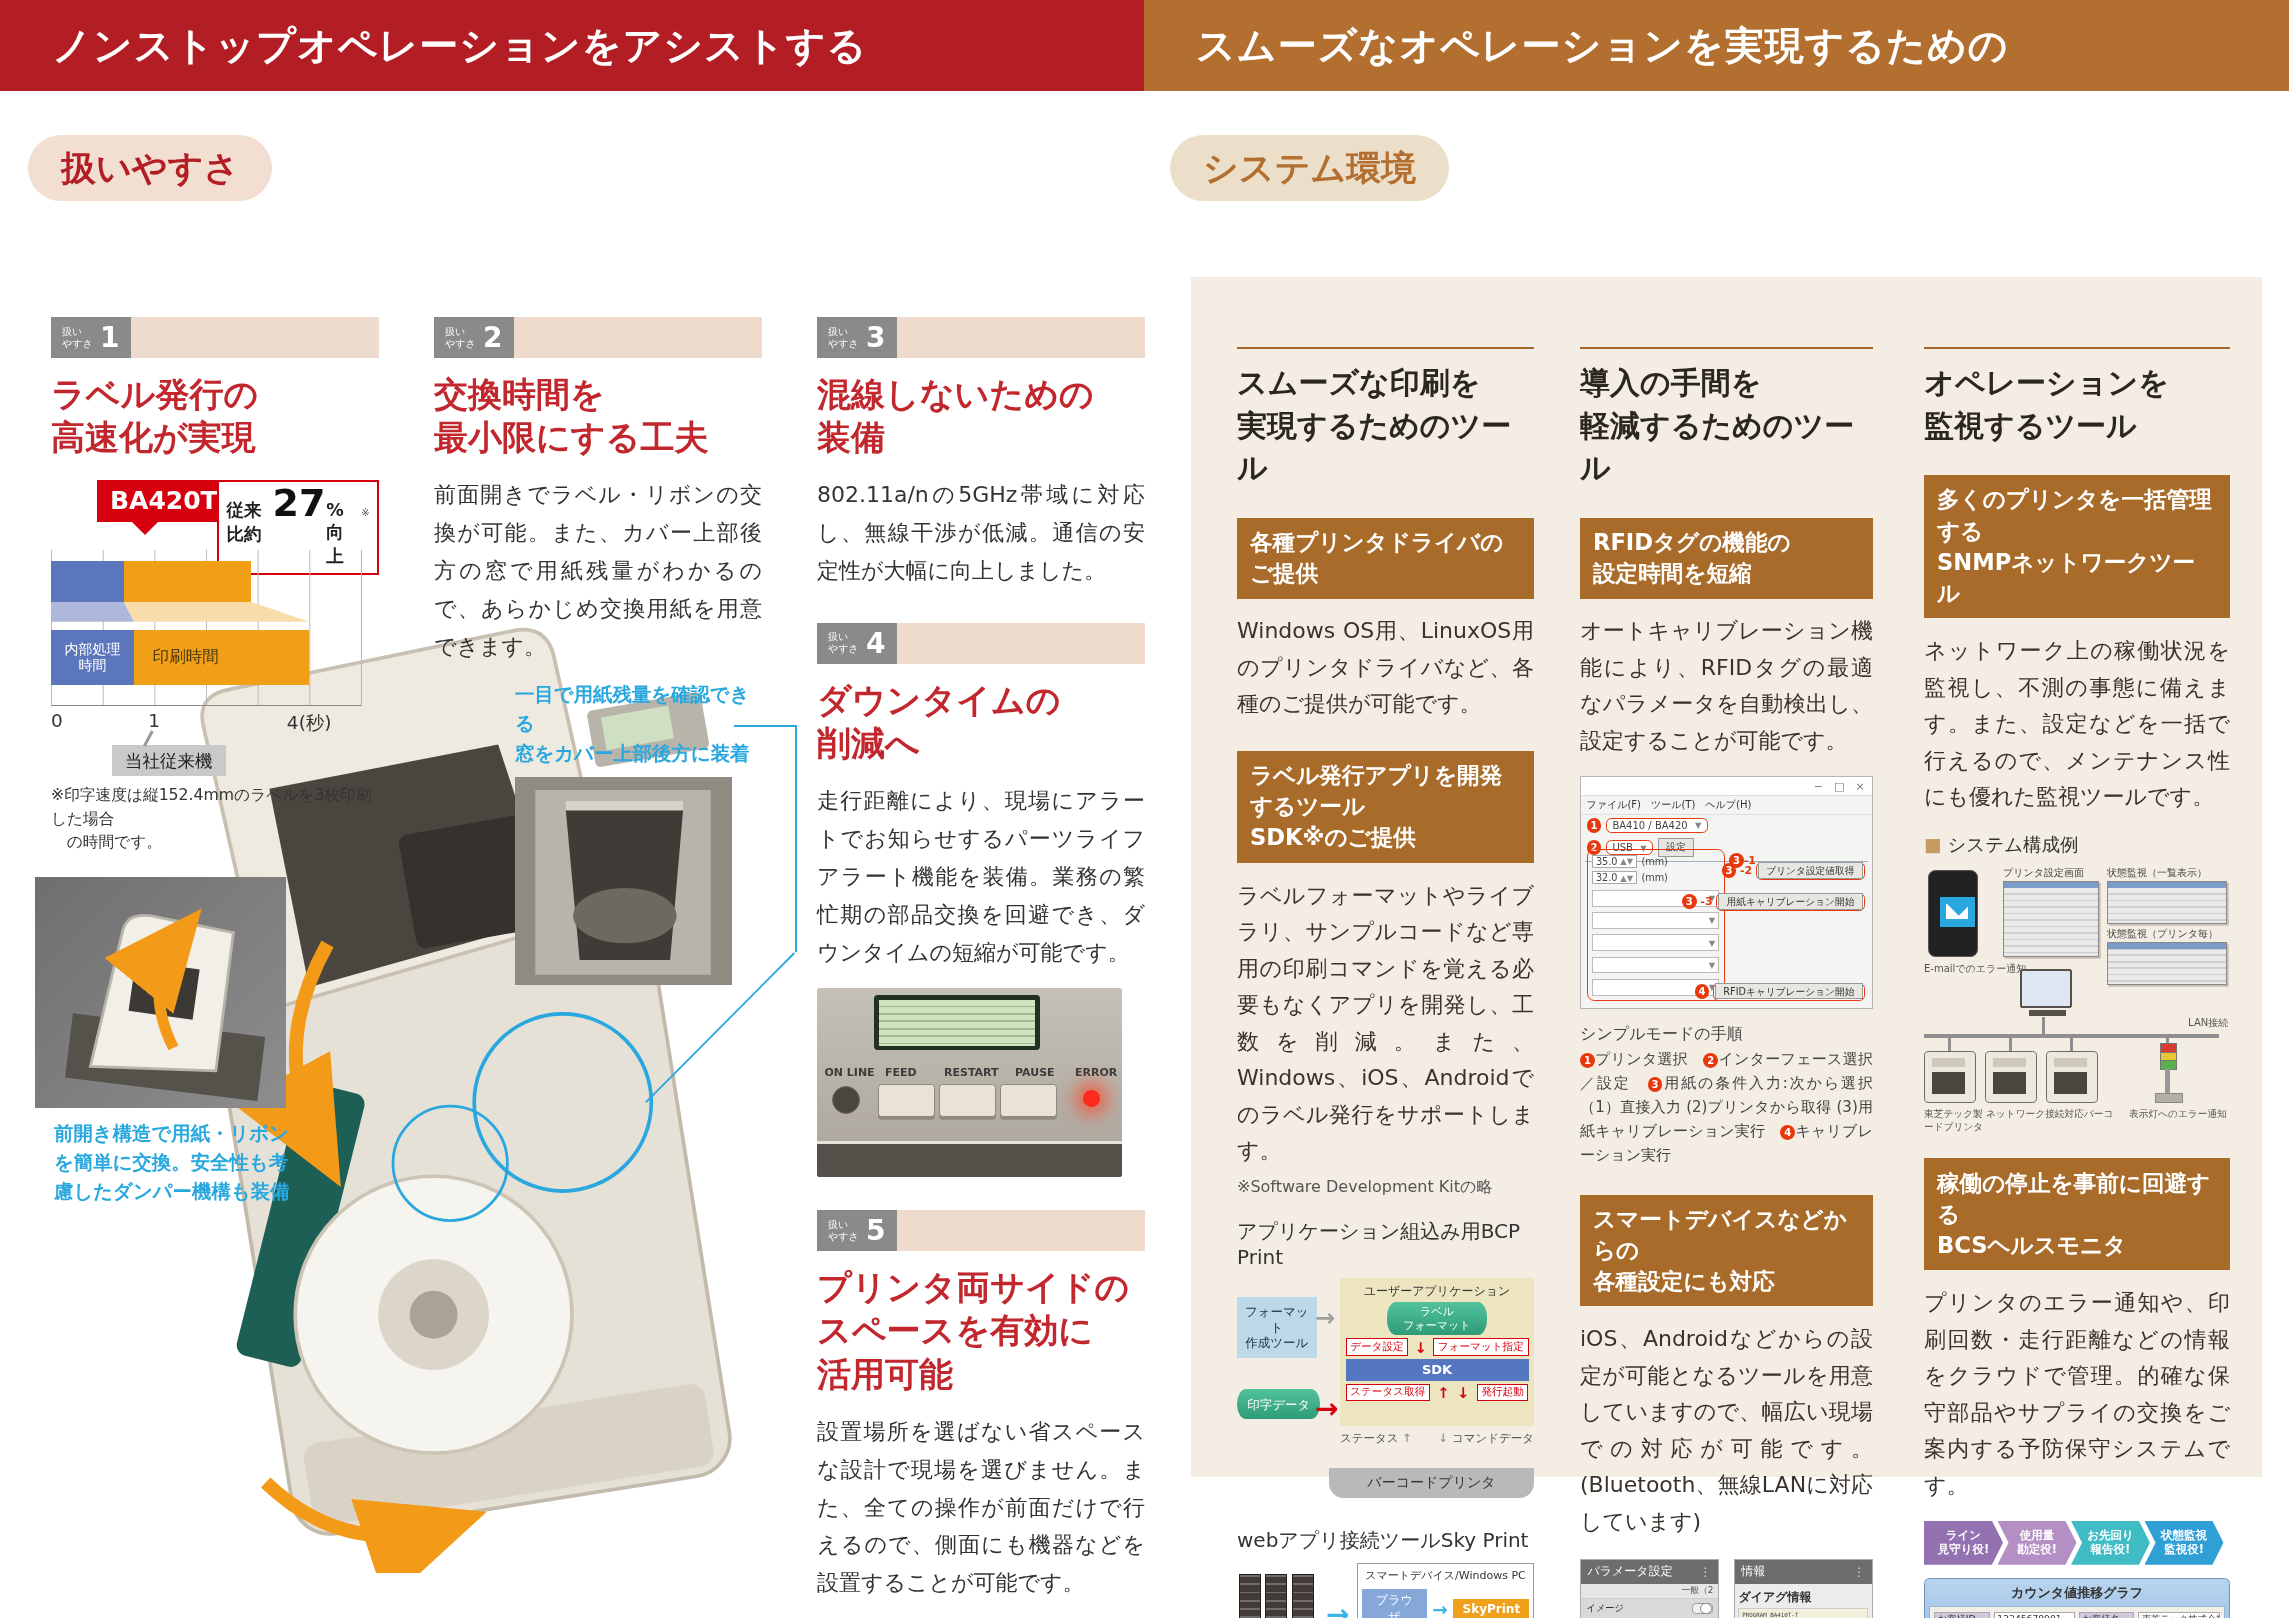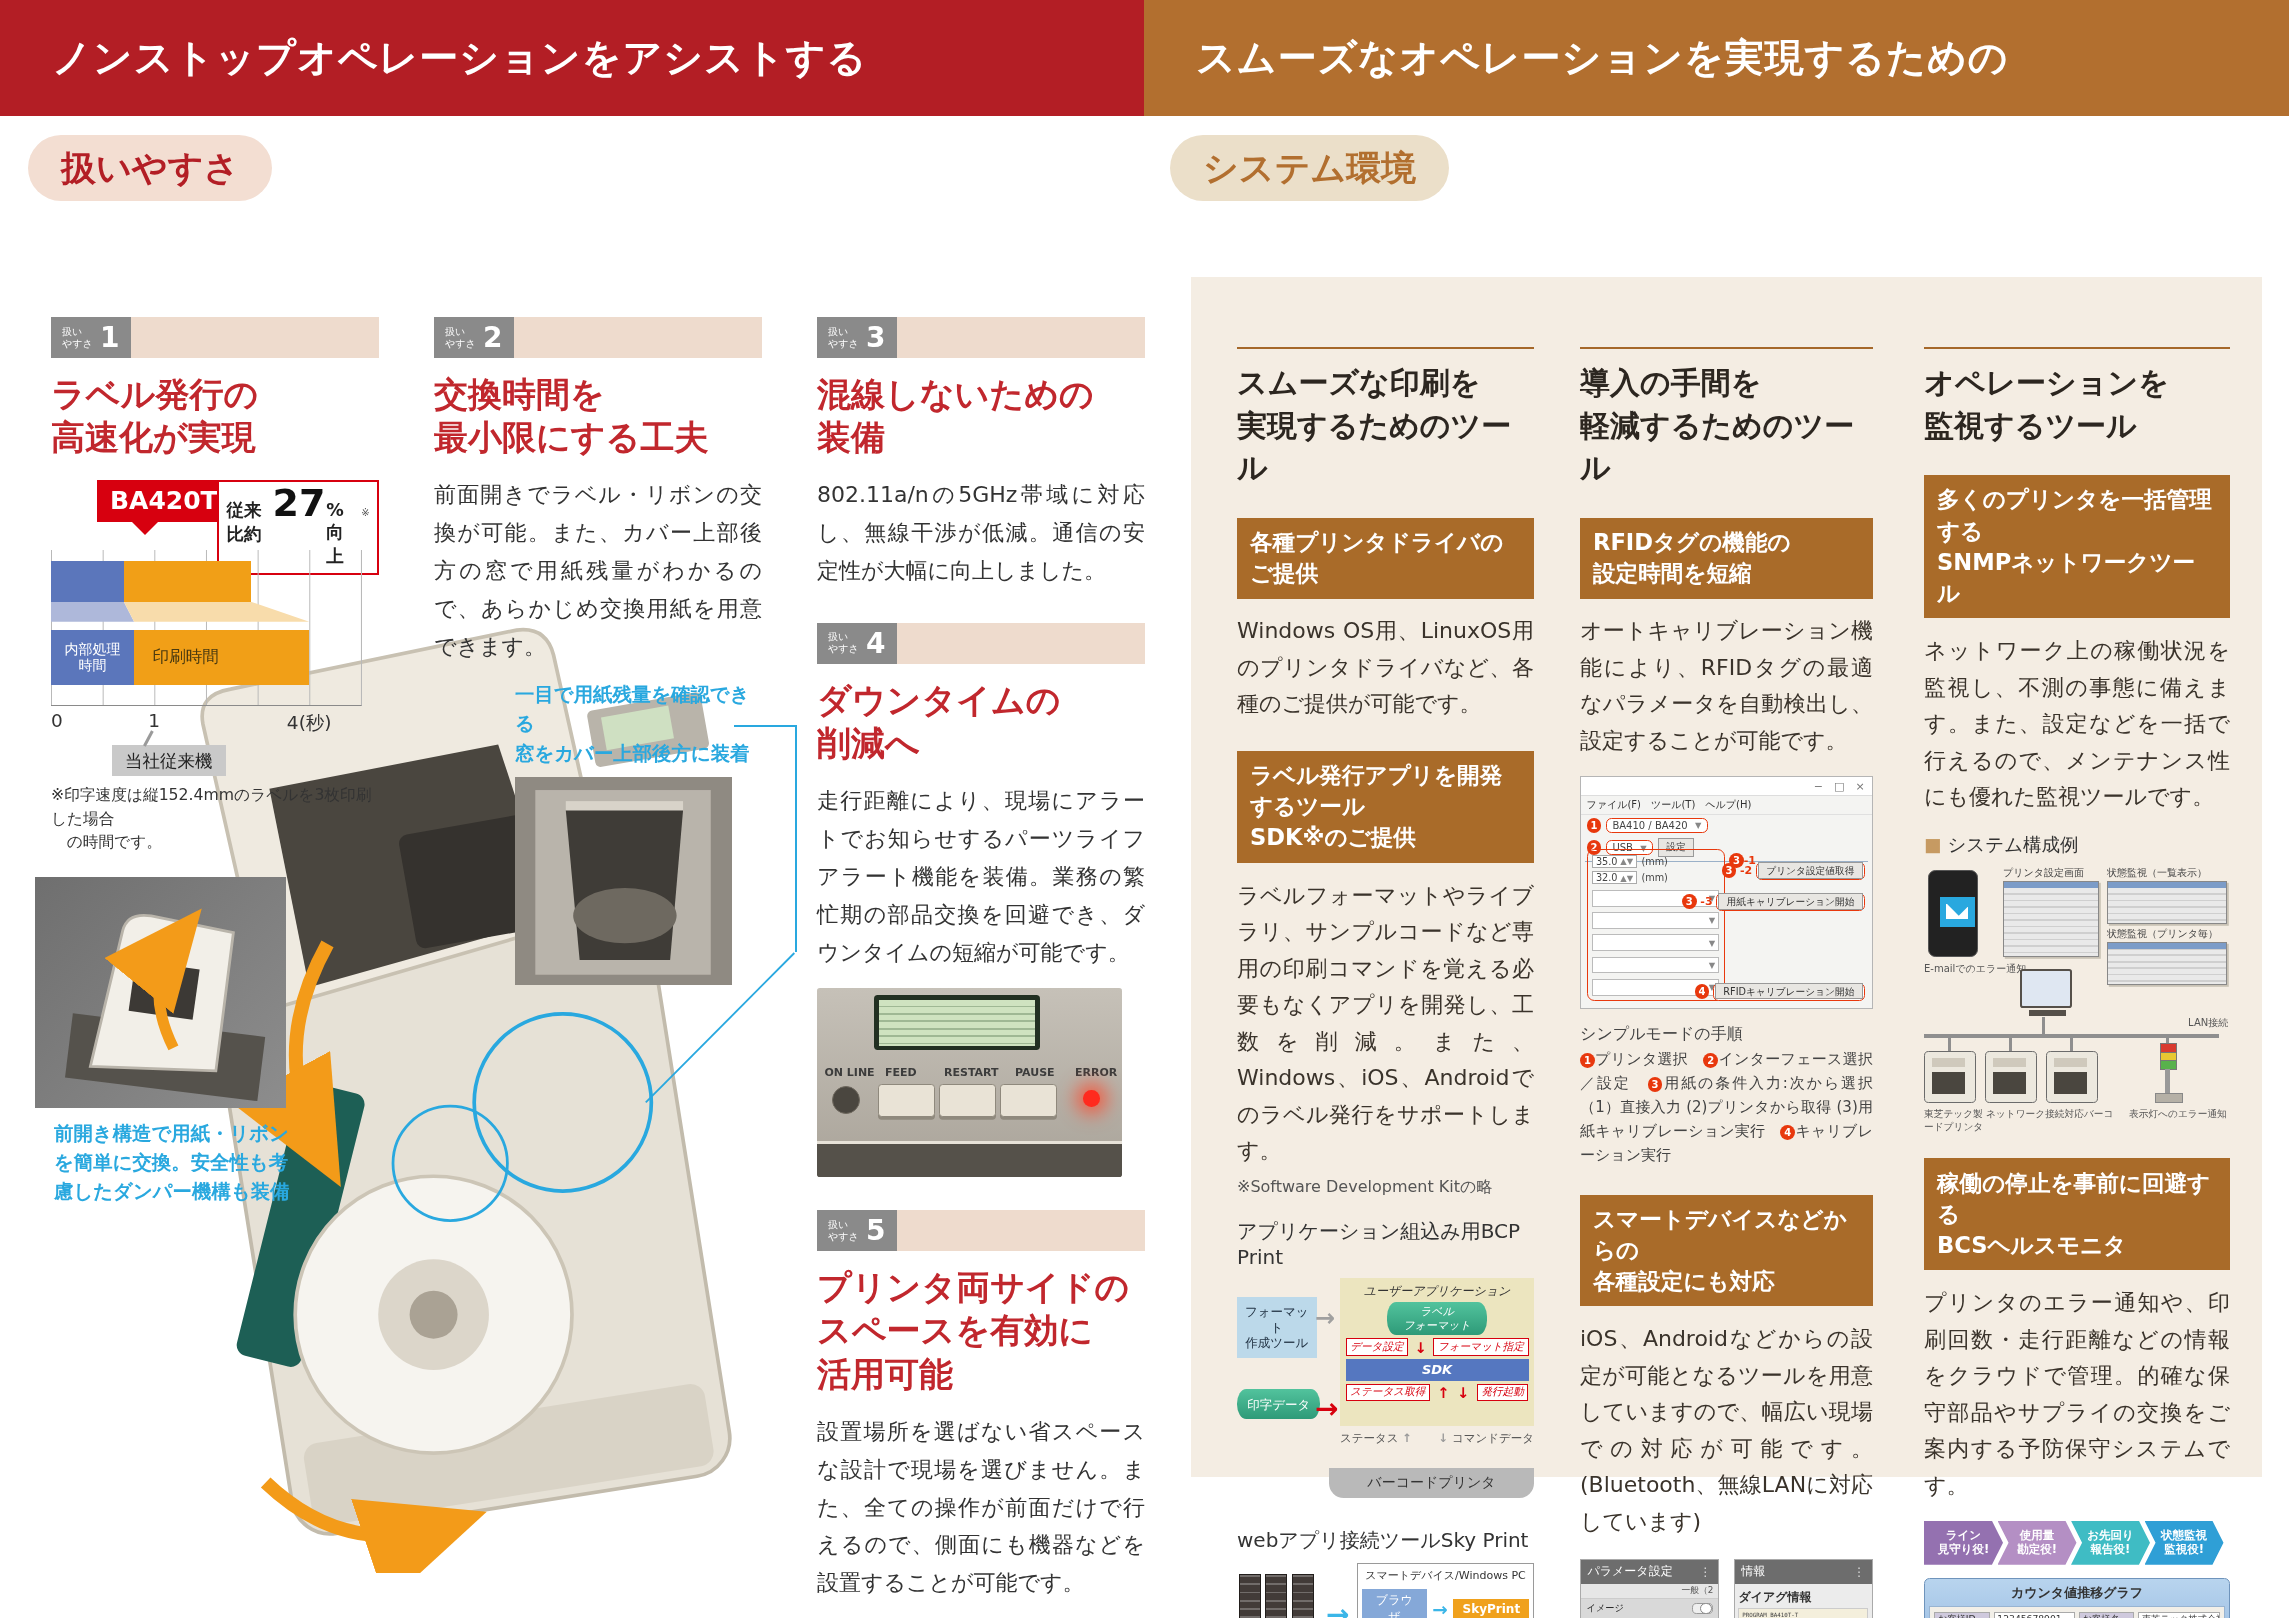--- a/index.html
+++ b/index.html
@@ -2,21 +2,21 @@
 <html style="font-size:14.8px"><head>
 <meta charset="utf-8">
 <style>
   html,body{margin:0;padding:0;background:#888;}
   .page{position:relative;width:2290px;height:1619px;background:#fff;overflow:hidden;
         font-family:"DejaVu Sans","Liberation Sans",sans-serif;color:#333;}
   .pre{white-space:pre-line;}
   .jst{text-align:justify;}
 
   
-  .banner{position:absolute;top:0;height:116px;display:flex;align-items:center;
+  .banner{position:absolute;top:0;height:91px;display:flex;align-items:center;
           color:#fff;font-size:39px;font-weight:bold;letter-spacing:0.9px;
           padding-left:52px;box-sizing:border-box;}
   #banner-left{left:0;width:1144px;background:#b31e25;}
   #banner-right{left:1144px;width:1145px;background:#b26f2f;}
   .badge{position:absolute;top:135px;height:66px;display:inline-flex;align-items:center;
          padding:0 33px;border-radius:37px;font-size:35px;font-weight:bold;}
   #badge-left{left:28px;background:#f3ded2;color:#b31e25;}
   #badge-right{left:1170px;background:#ebdfc9;color:#b26f2f;}
 
   
@@ -111,21 +111,21 @@
   
   .bcp{margin-top:9.2px;position:relative;width:297px;height:229px;font-size:12px;}
   .fmt-box{position:absolute;left:0;top:18.5px;width:76px;background:#bcd9ea;color:#234;
            text-align:center;font-size:12.5px;line-height:1.25;padding:7.4px 1.8px;}
   .cyl{background:linear-gradient(#52c39d,#2e9a78);color:#fff;text-align:center;
        border-radius:9.2px/14.8px;padding:7.4px 3.7px;line-height:1.2;}
   .cyl-pd{position:absolute;left:0;top:111px;width:76px;font-size:12.5px;}
   .garrow{position:absolute;color:#a0a0a0;font-size:24px;font-weight:bold;}
   .rarrow-big{position:absolute;left:78px;top:114px;color:#d7000f;font-size:28px;font-weight:bold;}
   .uapp{position:absolute;left:103px;top:0;width:194px;height:148px;background:#ece5bf;
-        padding:4.6px 5.5px;box-sizing:border-box;font-style:italic;}
+        padding:4.6px 5.5px;box-sizing:border-box;}
   .uapp-t{text-align:center;font-size:12px;color:#333;}
   .cyl-lf{width:96px;margin:1.8px auto 0;font-size:11px;padding:3.7px 1.8px;}
   .rrow{display:flex;justify-content:space-between;align-items:center;margin-top:2.8px;}
   .rtag{border:1.4px solid #d7000f;color:#d7000f;background:#fff;font-size:10.6px;padding:0.9px 3.7px;}
   .rar{color:#d7000f;font-weight:bold;font-size:14.8px;}
   .sdk-bar{background:#5577c0;color:#fff;text-align:center;font-weight:bold;height:22px;
            line-height:22px;margin-top:2.8px;font-size:13px;}
   .io-row{position:absolute;left:103px;top:153px;width:194px;display:flex;
           justify-content:space-between;font-size:11.5px;color:#555;}
   .gar{color:#9a9a9a;font-weight:bold;}

